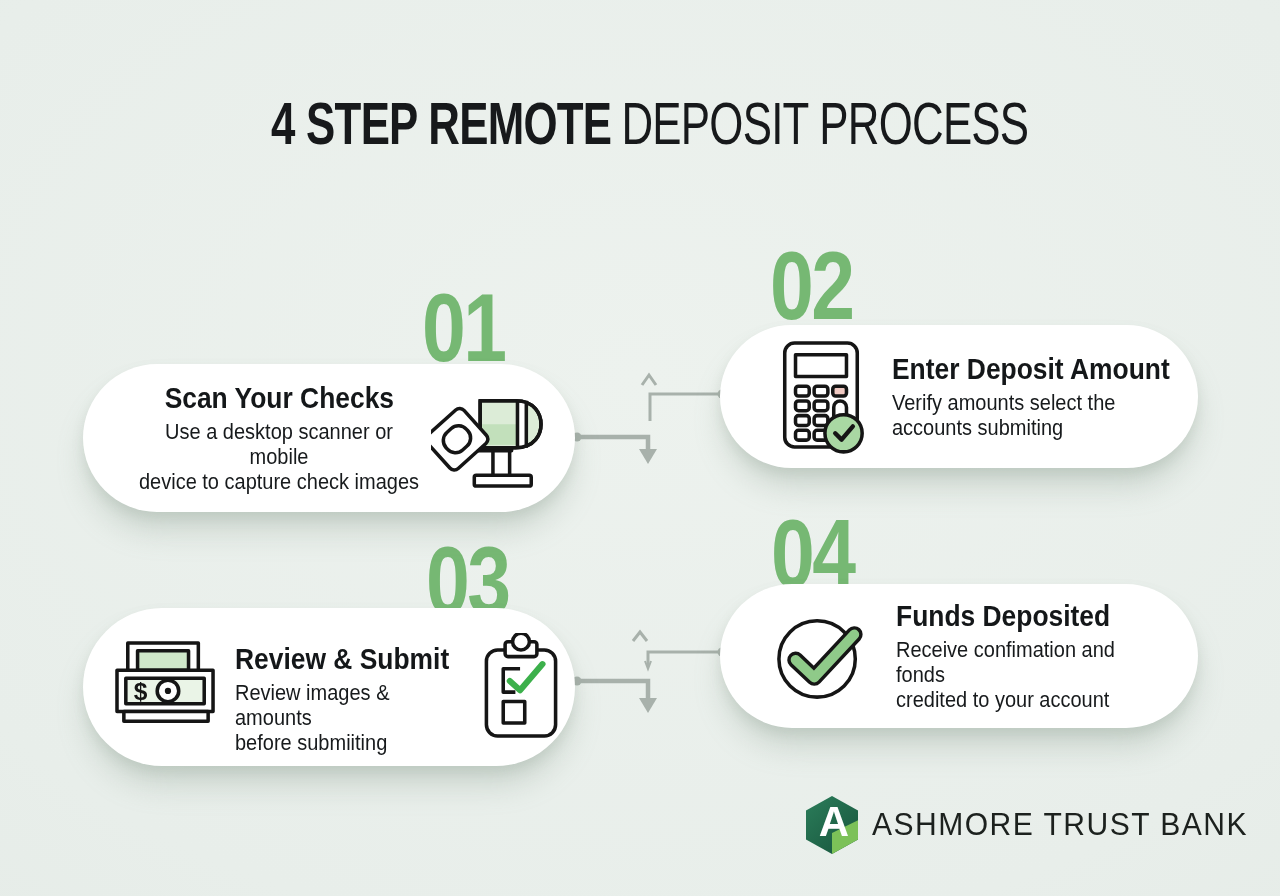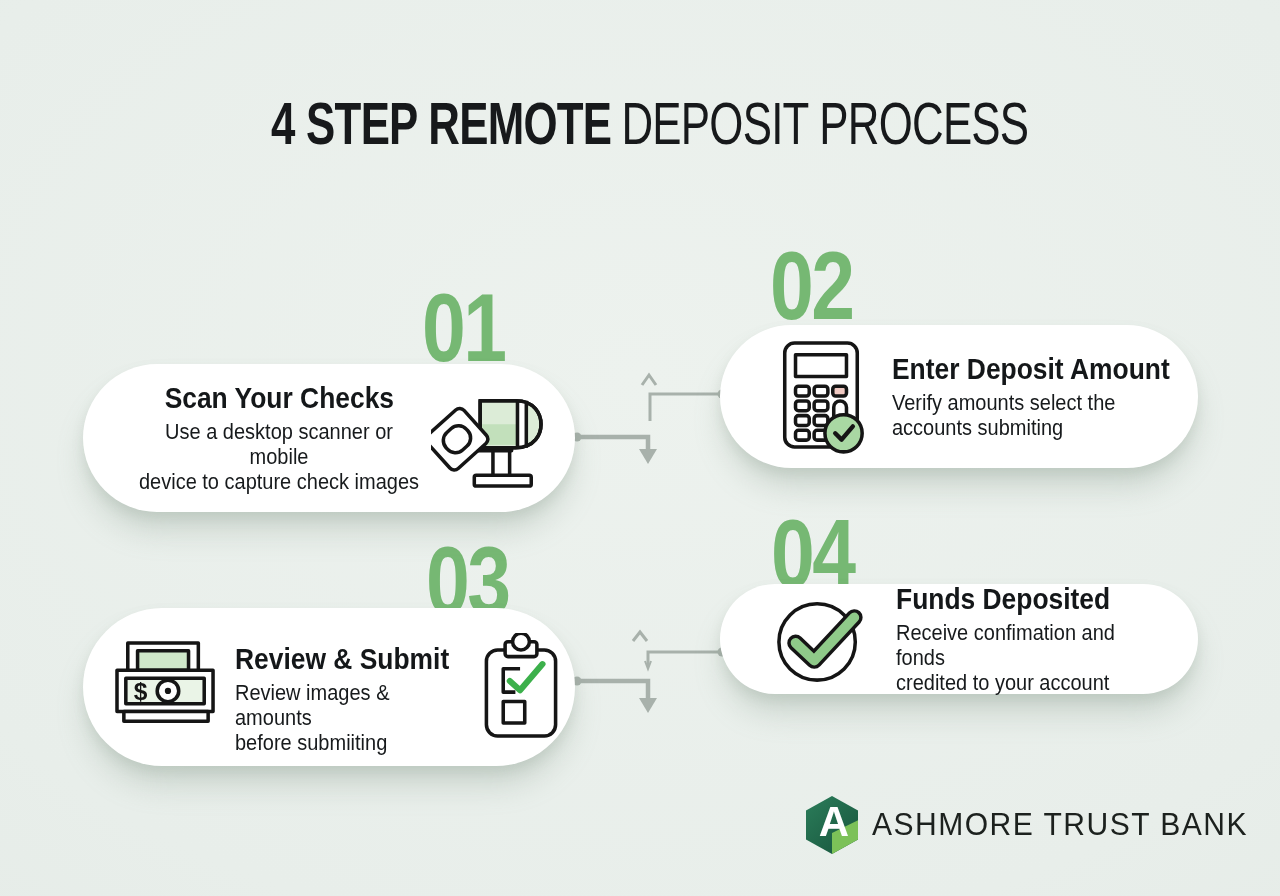--- a/index.html
+++ b/index.html
@@ -35,21 +35,21 @@
   .n4{left:771px;top:506px;}
 
   
   .card{
     position:absolute;background:#ffffff;display:flex;align-items:center;
     box-shadow:0 22px 32px -6px rgba(125,145,130,.33), 0 6px 12px rgba(125,145,130,.15);
   }
   .card1{left:83px;top:364px;width:492px;height:148px;border-radius:76px;padding:0 26px 0 44px;box-sizing:border-box;}
   .card2{left:720px;top:325px;width:478px;height:143px;border-radius:72px;padding:0 18px 0 52px;box-sizing:border-box;}
   .card3{left:83px;top:608px;width:492px;height:158px;border-radius:80px;padding:0 30px 0 28px;box-sizing:border-box;}
-  .card4{left:720px;top:584px;width:478px;height:110px;border-radius:74px;padding:0 18px 0 50px;box-sizing:border-box;}
+  .card4{left:720px;top:584px;width:478px;height:144px;border-radius:74px;padding:0 18px 0 50px;box-sizing:border-box;}
 
   .card-text{display:flex;flex-direction:column;justify-content:center;}
   .card-text h2{
     margin:0 0 6px 0;font-size:30px;line-height:1.1;font-weight:700;color:#141719;
     transform:scaleX(.88);transform-origin:left center;white-space:nowrap;
   }
   .card-text p{
     margin:0;font-size:21.5px;line-height:25px;color:#171a1c;
     white-space:pre-line;transform:scaleX(.93);transform-origin:left center;
   }

